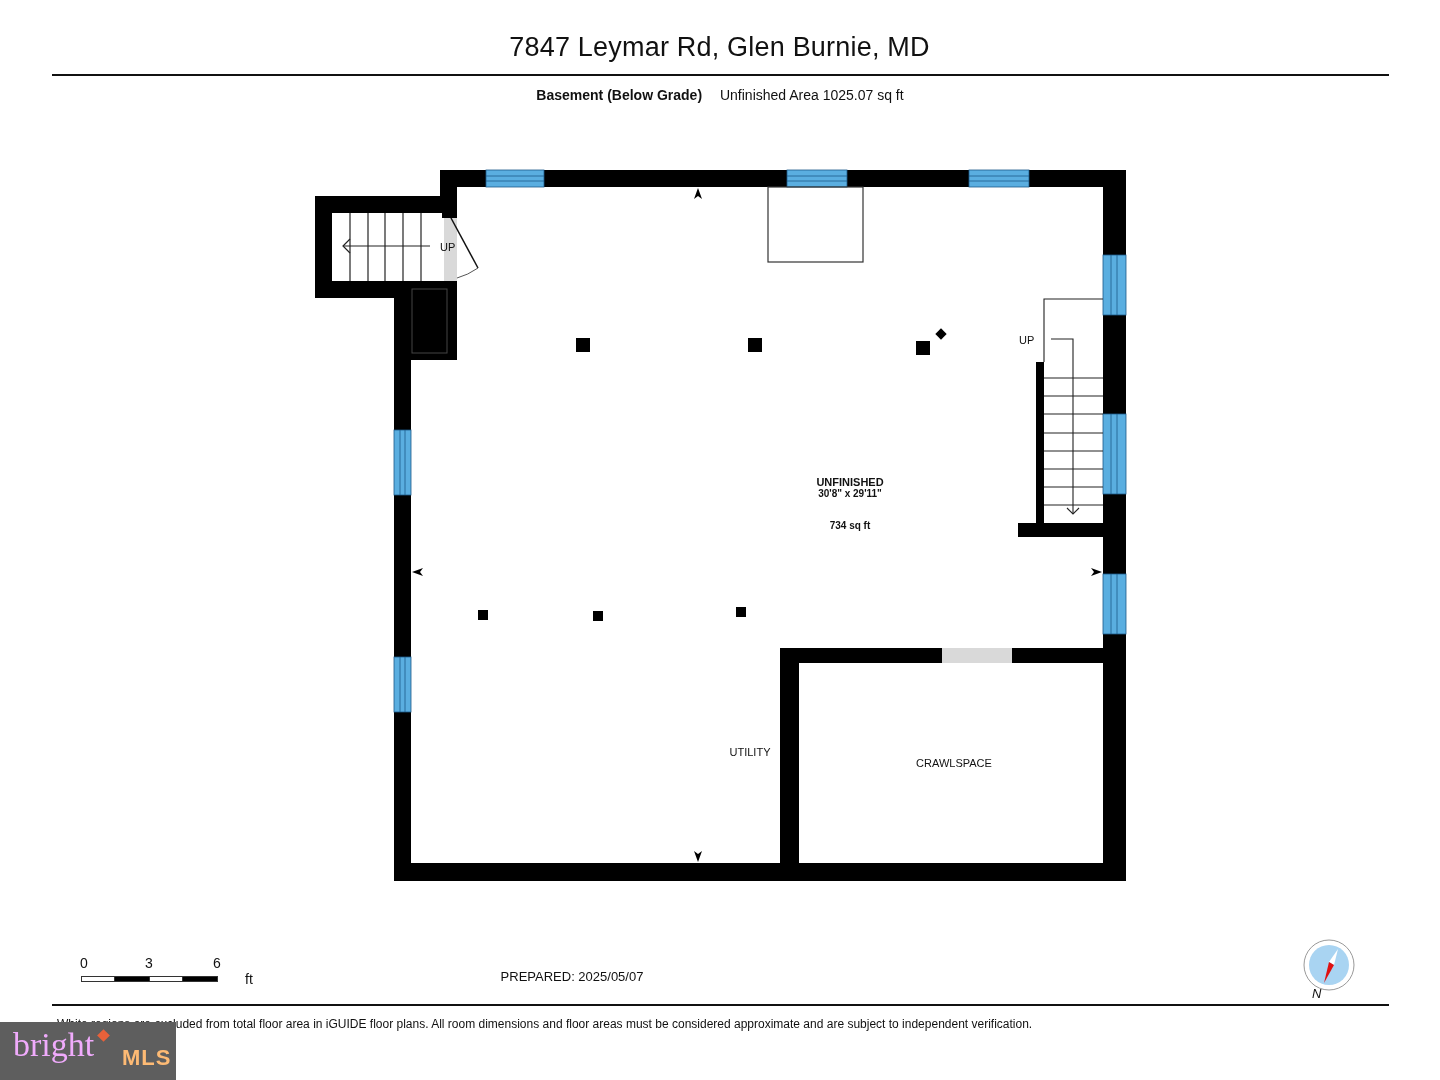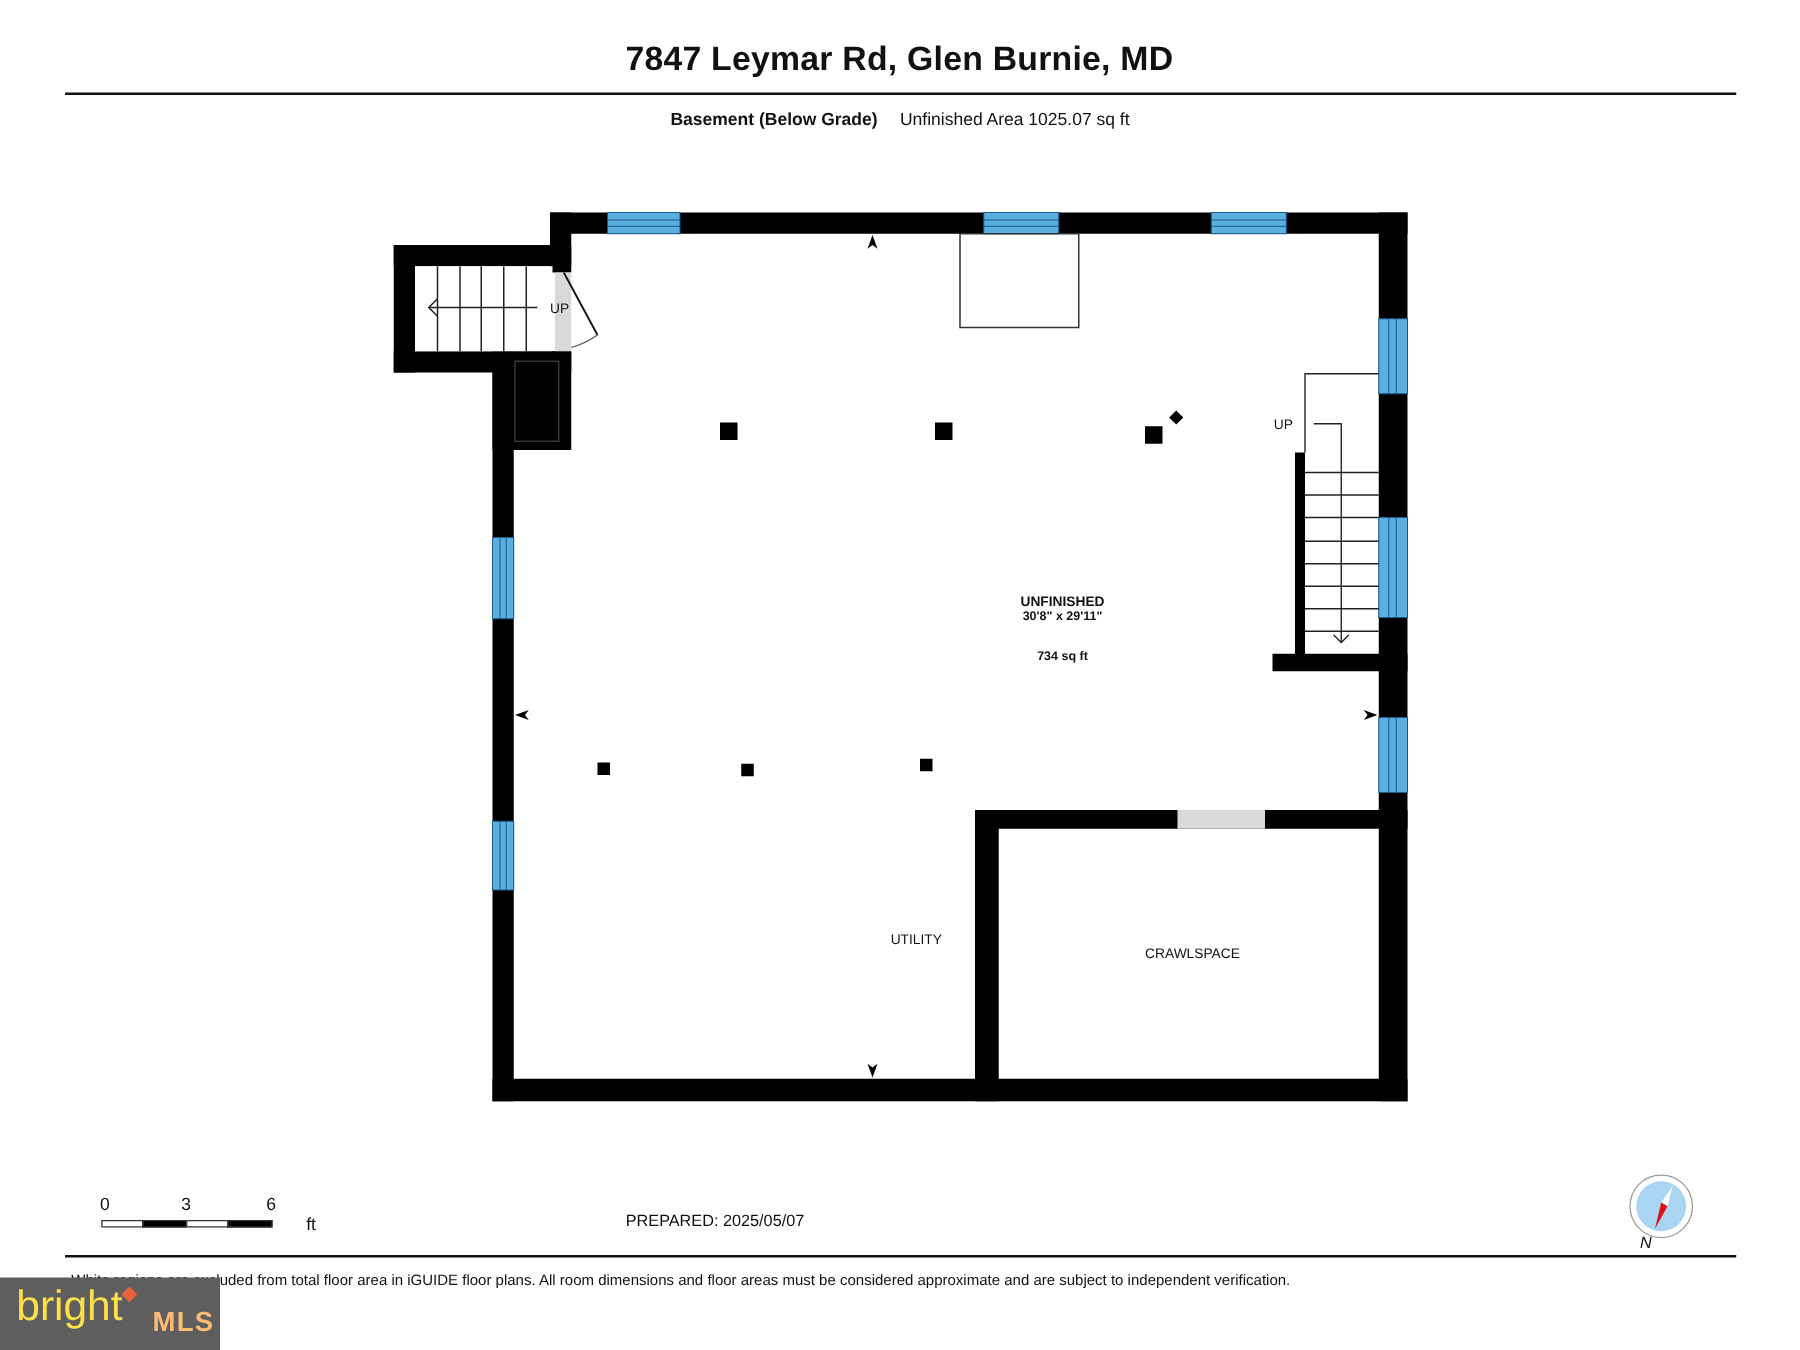--- a/index.html
+++ b/index.html
@@ -1,31 +1,31 @@
 <!DOCTYPE html>
 <html><head>
 <meta charset="utf-8">
 <style>
   html, body { margin: 0; padding: 0; background: #ffffff; }
   body { width: 1440px; height: 1080px; position: relative; overflow: hidden; font-family: "Liberation Sans", sans-serif; color: #111; }
-  .title { position: absolute; left: 0; width: 1439px; top: 32px; text-align: center; font-size: 27px; font-weight: bold; letter-spacing: 0.2px; }
+  .title { position: absolute; left: 0; width: 1439px; top: 32px; text-align: center; font-size: 27px; font-weight: normal; letter-spacing: 0.2px; }
   .rule { position: absolute; left: 52px; width: 1337px; height: 2px; background: #111; }
   .subtitle { position: absolute; left: 0; width: 1440px; top: 87px; text-align: center; font-size: 14px; }
   .subtitle .floor { font-weight: bold; margin-right: 14px; }
   svg.plan { position: absolute; left: 0; top: 0; }
   .room-label { position: absolute; font-size: 11px; text-align: center; line-height: 12px; }
   .scale { position: absolute; left: 80px; top: 955px; width: 170px; height: 40px; }
   .scale .tick { position: absolute; top: 0; font-size: 14px; }
   .scale .bar { position: absolute; top: 21px; height: 6px; border: 1px solid #333; box-sizing: border-box; }
   .scale .unit { position: absolute; left: 165px; top: 16px; font-size: 14px; }
   .prepared { position: absolute; left: 0; width: 1144px; top: 969px; text-align: center; font-size: 13px; }
   .disclaimer { position: absolute; left: 57px; top: 1017px; font-size: 12px; }
   .compass { position: absolute; left: 1302px; top: 938px; width: 54px; height: 64px; }
   .brand { position: absolute; left: 0; top: 1022px; width: 176px; height: 58px; background: #5e5e5e; }
-  .brand .word { position: absolute; left: 13px; top: 4px; font-family: Liberation Sans, sans-serif; font-size: 34px; color: #fde047; }
+  .brand .word { position: absolute; left: 13px; top: 4px; font-family: Liberation Serif, serif; font-size: 34px; color: #f0abfc; }
   .brand .mls { position: absolute; left: 122px; top: 23px; font-size: 22px; color: #fdba74; letter-spacing: 1px; font-weight: bold; }
   .brand .spark { position: absolute; left: 99px; top: 9px; width: 9px; height: 9px; background: #e8613a; transform: rotate(45deg); }
 </style>
 </head>
 <body>
 
 <div class="title">7847 Leymar Rd, Glen Burnie, MD</div>
 <div class="rule" style="top:74px;"></div>
 <div class="subtitle">
   <span class="floor">Basement (Below Grade)</span>
@@ -142,21 +142,21 @@
 </svg>
 
 <div class="room-label" style="left:440px; top:241px; width:30px; text-align:left; font-size:11px;">UP</div>
 <div class="room-label" style="left:1019px; top:334px; width:30px; text-align:left;">UP</div>
 
 <div class="room-label" style="left:770px; top:476px; width:160px;font-weight:bold;">
   <div>UNFINISHED</div>
   <div style="font-size:10px;">30'8" x 29'11"</div>
   <div style="font-size:10px;margin-top:20px;">734 sq ft</div>
 </div>
-<div class="room-label" style="left:683px; top:746px; width:100px;">UTILITY</div>
+<div class="room-label" style="left:700px; top:746px; width:100px;">UTILITY</div>
 <div class="room-label" style="left:894px; top:757px; width:120px;">CRAWLSPACE</div>
 
 <div class="scale">
   <span class="tick" style="left:0;">0</span>
   <span class="tick" style="left:65px;">3</span>
   <span class="tick" style="left:133px;">6</span>
   <div class="bar" style="left:1px; width:34px; background:#fff;"></div>
   <div class="bar" style="left:34px; width:36px; background:#000;"></div>
   <div class="bar" style="left:69px; width:34px; background:#fff;"></div>
   <div class="bar" style="left:102px; width:36px; background:#000;"></div>

